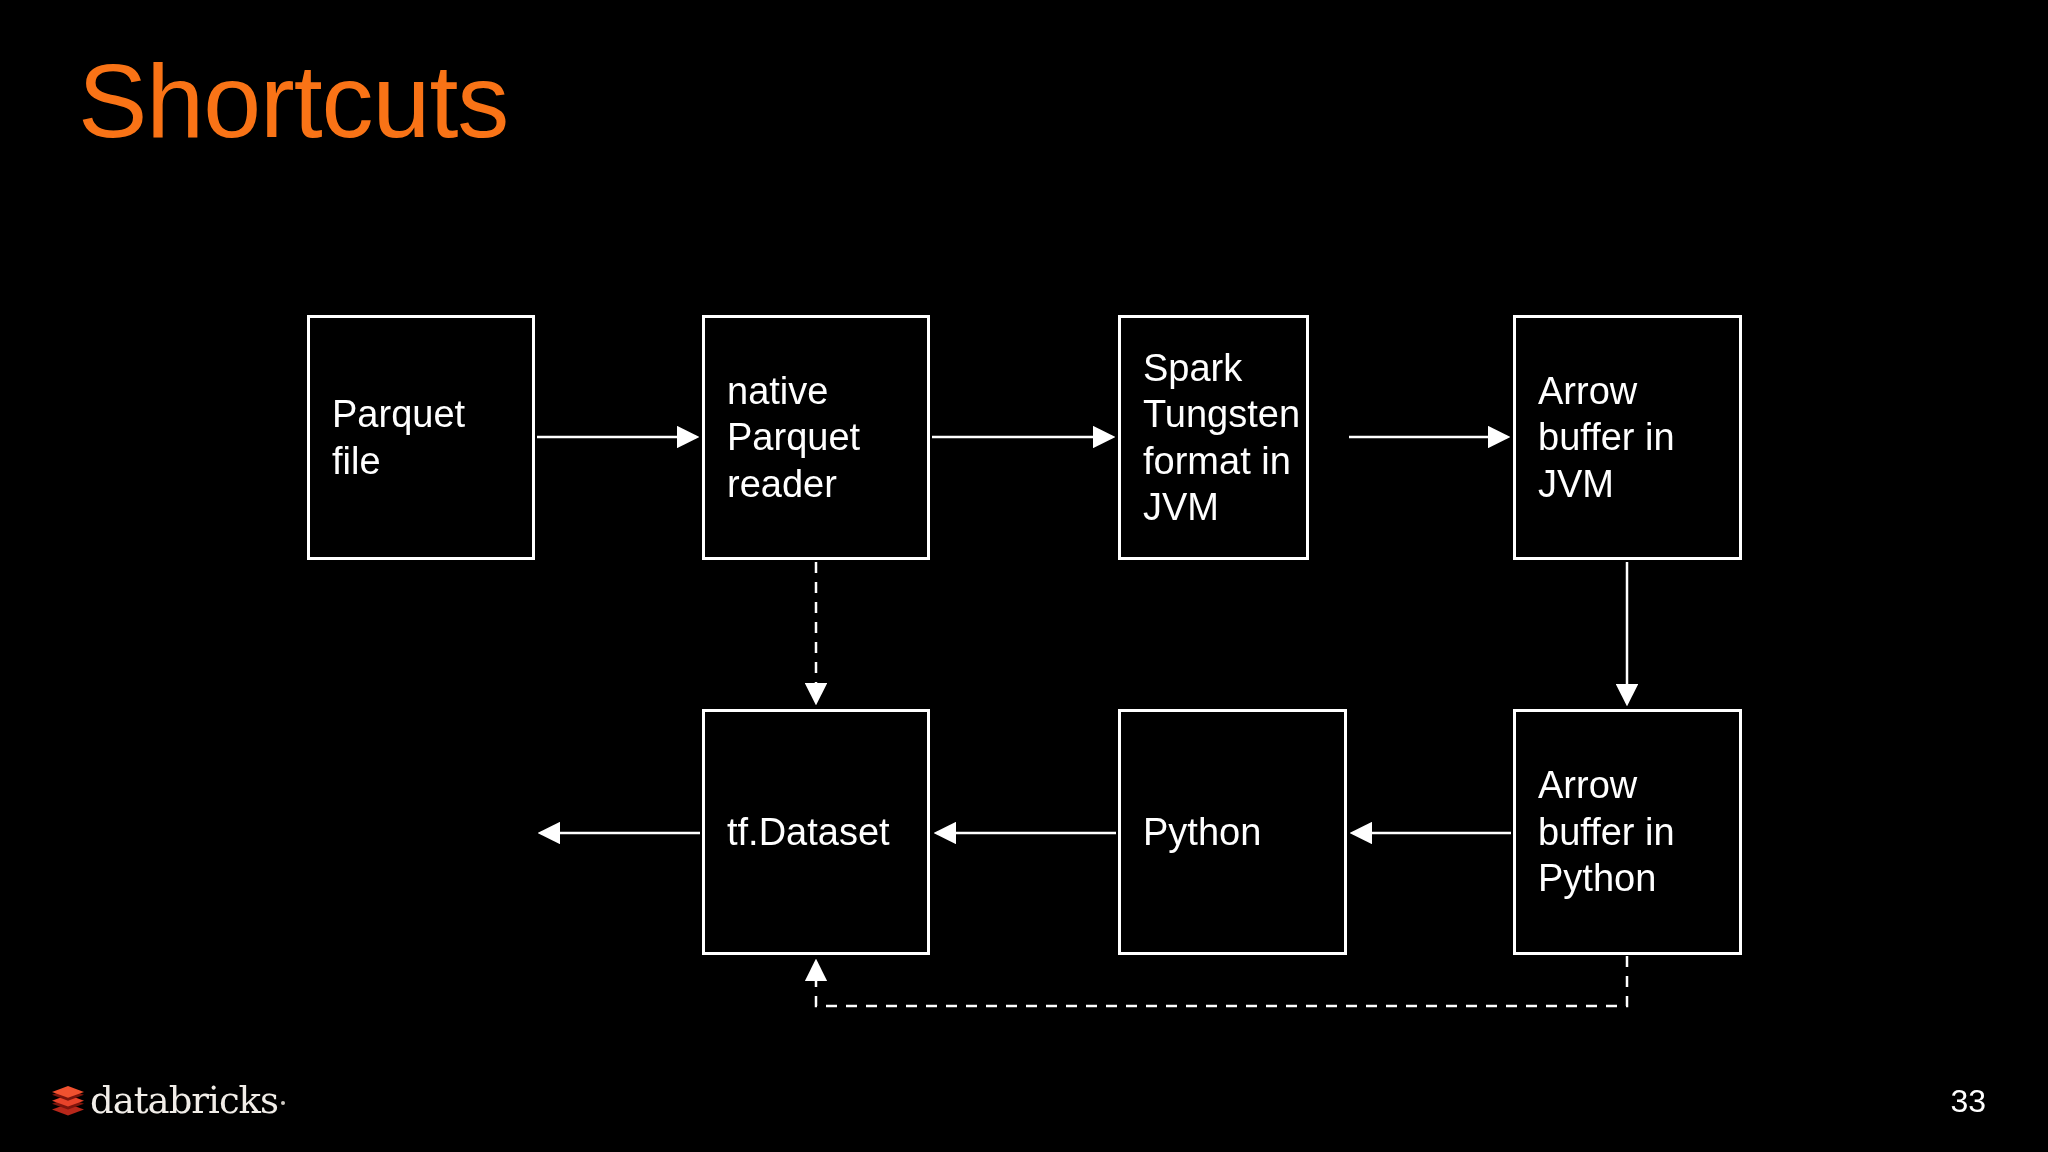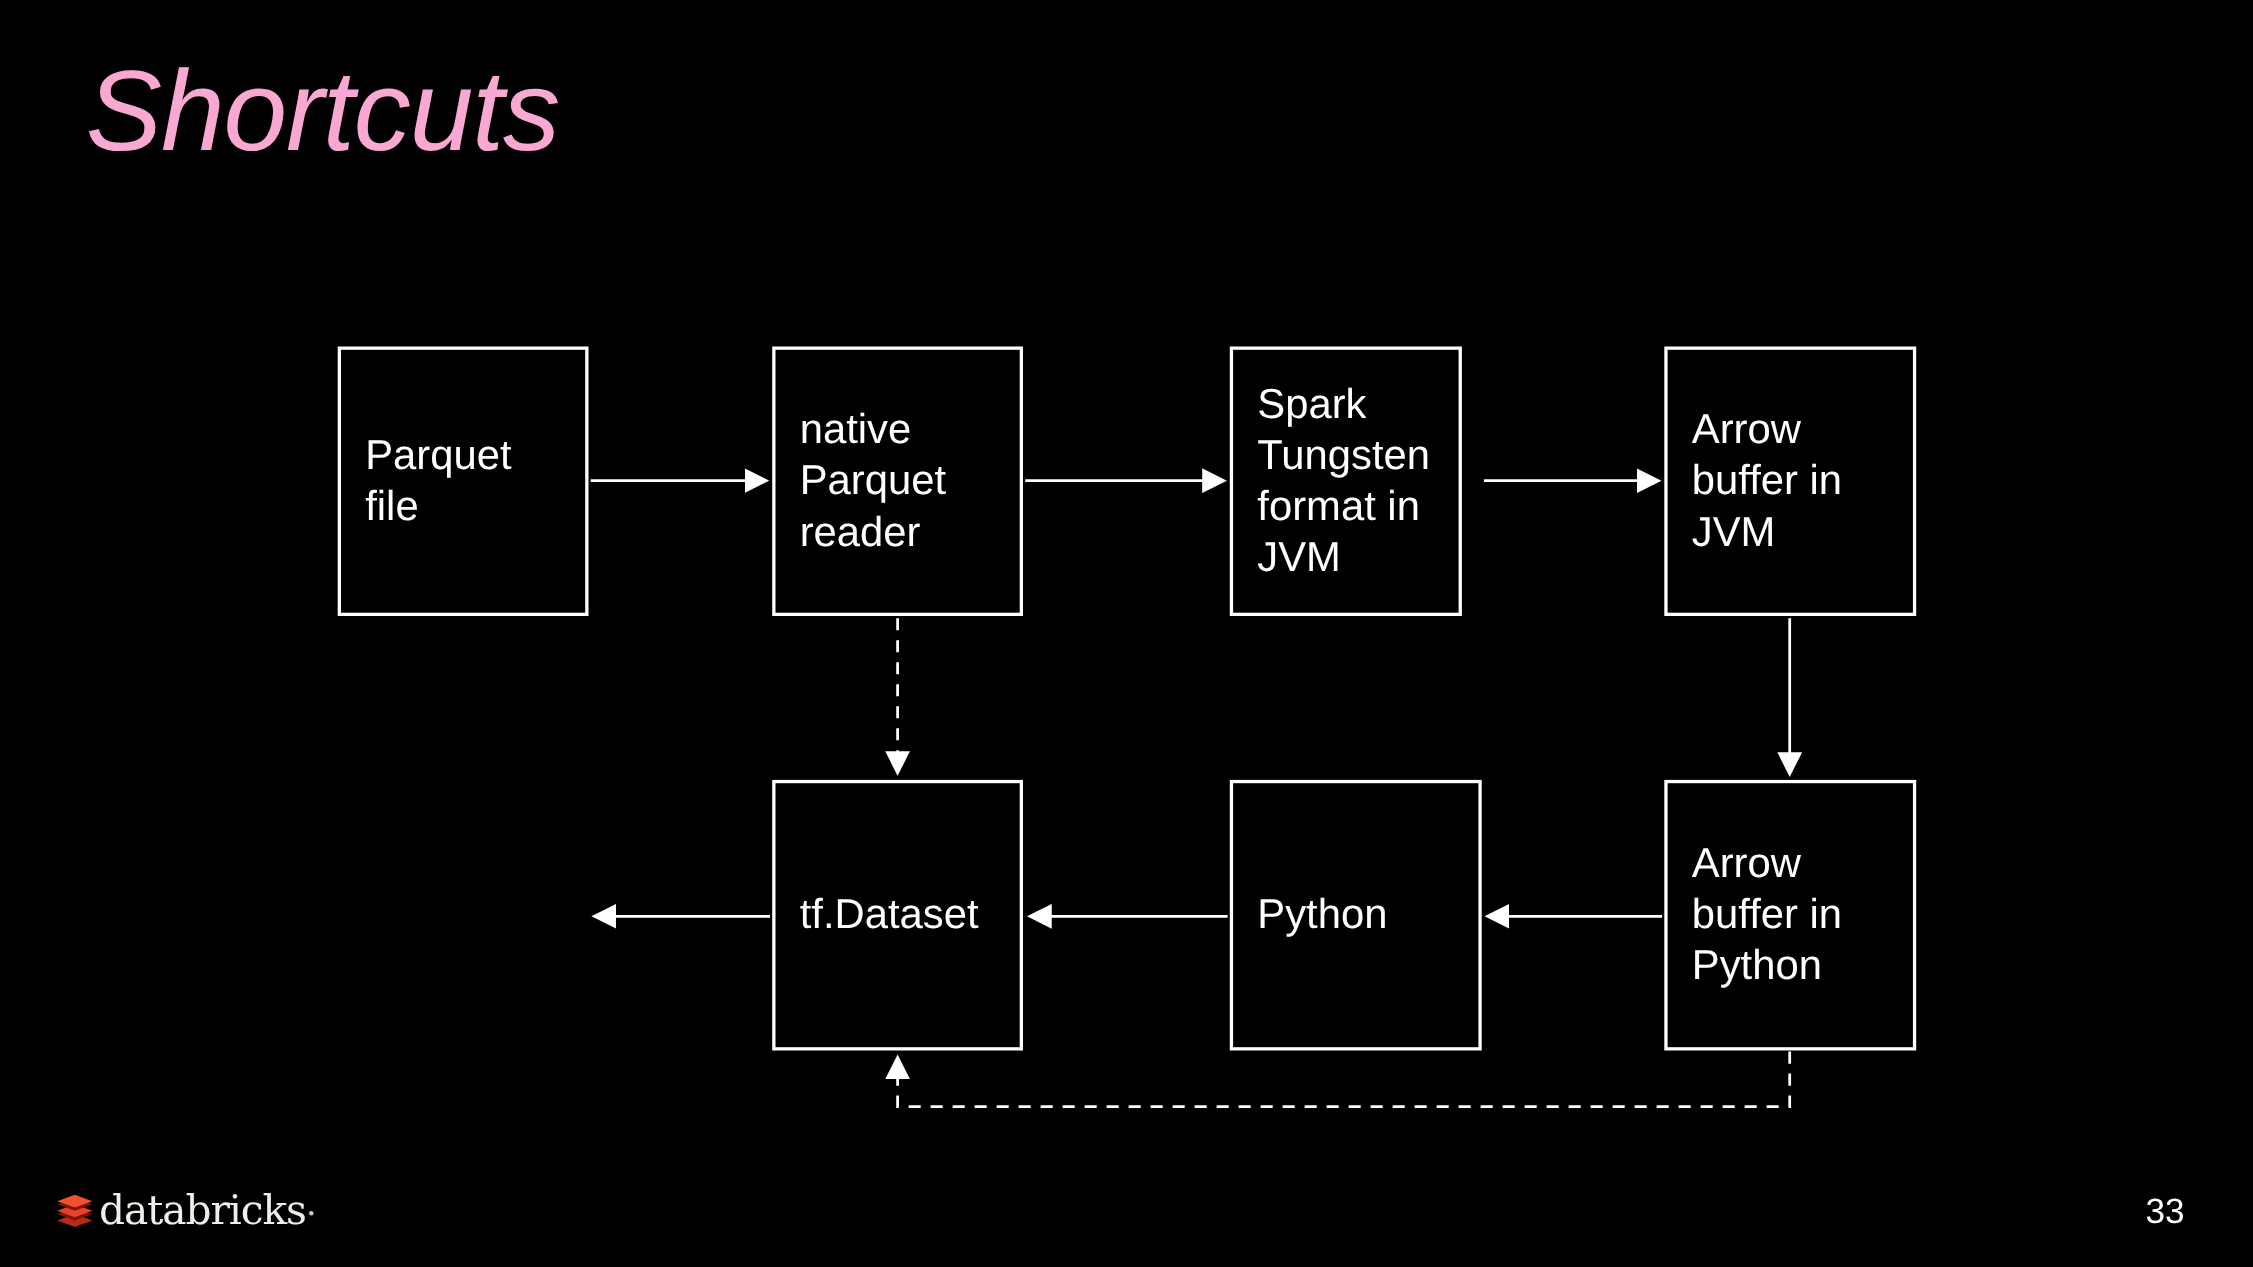--- a/index.html
+++ b/index.html
@@ -17,22 +17,21 @@
     color: #fff;
   }
   .slide-title {
     position: absolute;
     left: 78px;
     top: 42px;
     margin: 0;
     font-size: 104px;
     font-weight: 400;
     letter-spacing: -1px;
-    color: #f9a8d4;
-    font-style: italic;
+    color: #f97316;
   }
   .edges {
     position: absolute;
     left: 0;
     top: 0;
     width: 2048px;
     height: 1152px;
   }
   .node {
     position: absolute;
@@ -45,21 +44,21 @@
   .node-label {
     padding: 0 22px;
     font-size: 38px;
     line-height: 1.22;
     white-space: pre-line;
     color: #fff;
     text-align: left;
   }
   .n1 { left: 307px;  top: 315px; width: 228px; height: 245px; }
   .n2 { left: 702px;  top: 315px; width: 228px; height: 245px; }
-  .n3 { left: 1118px; top: 315px; width: 211px; height: 245px; }
+  .n3 { left: 1118px; top: 315px; width: 191px; height: 245px; }
   .n4 { left: 1513px; top: 315px; width: 229px; height: 245px; }
   .n5 { left: 307px;  top: 709px; width: 228px; height: 246px; }
   .n6 { left: 702px;  top: 709px; width: 228px; height: 246px; }
   .n7 { left: 1118px; top: 709px; width: 229px; height: 246px; }
   .n8 { left: 1513px; top: 709px; width: 229px; height: 246px; }
 
   .footer-logo {
     position: absolute;
     left: 52px;
     top: 1082px;

